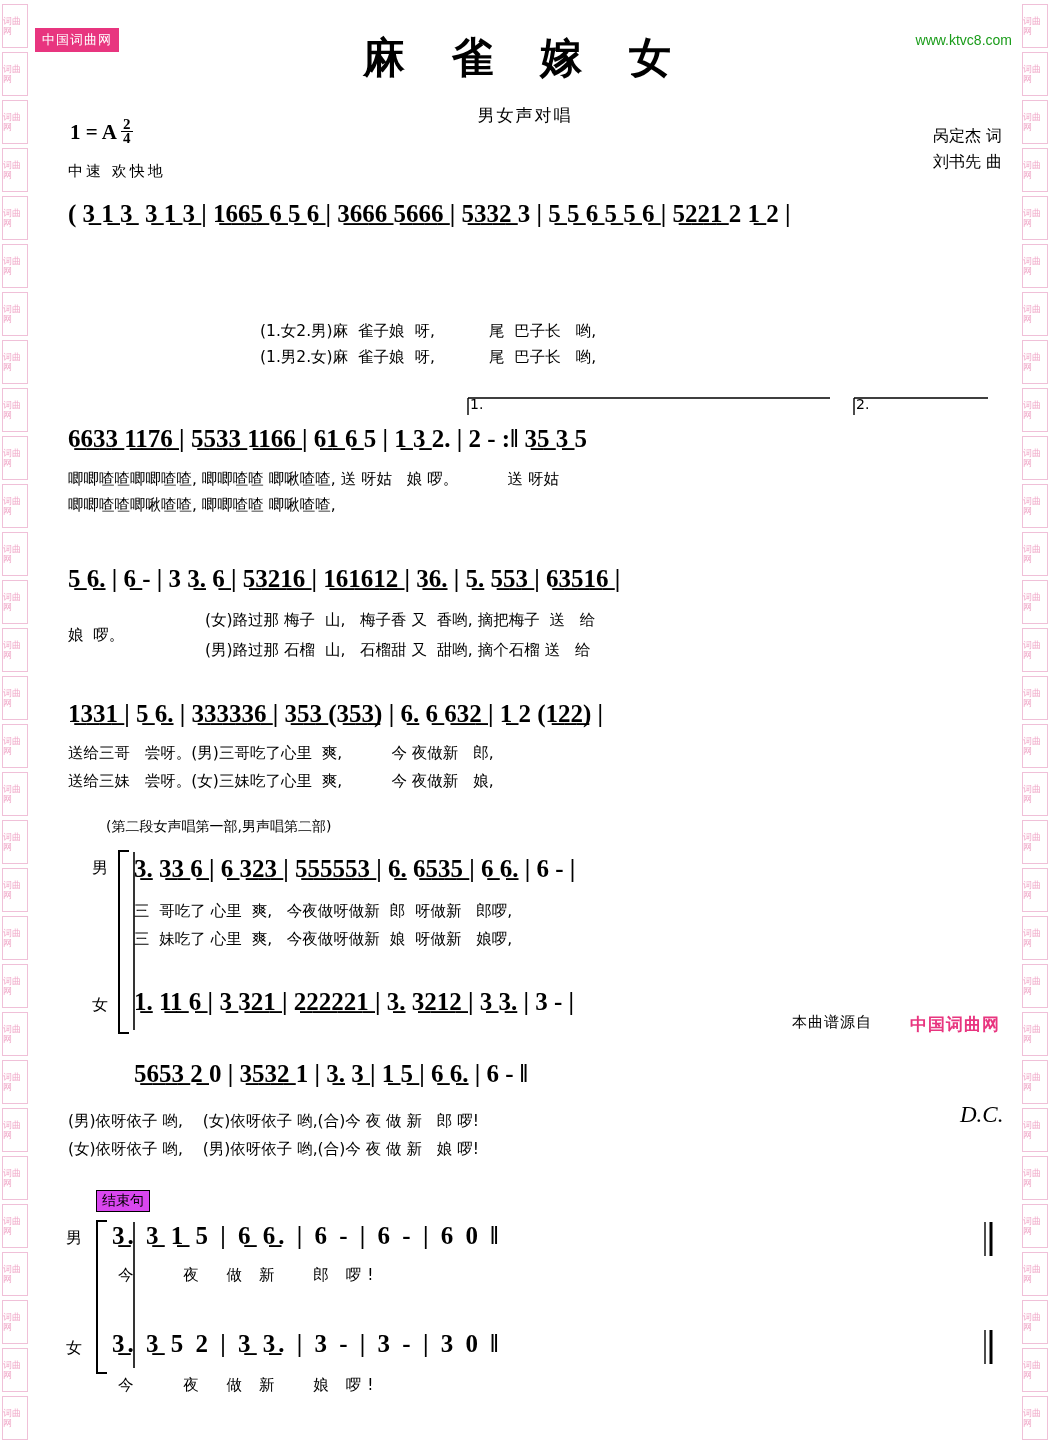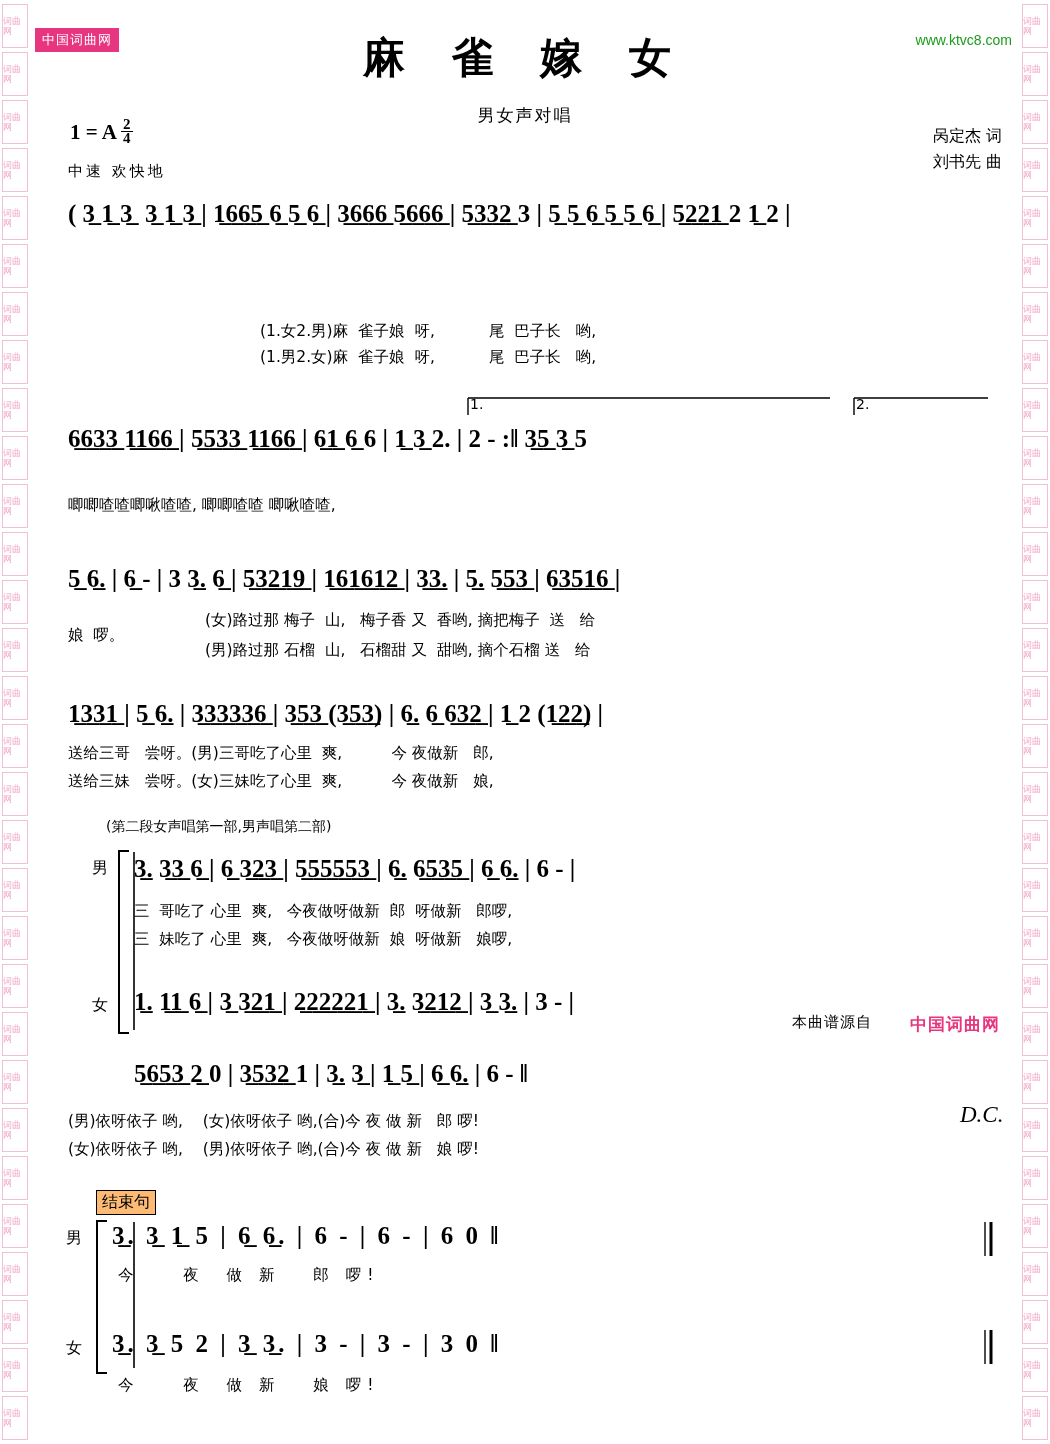--- a/index.html
+++ b/index.html
@@ -87,21 +87,21 @@
   .lyric.small{font-size:14px;}
   .partlabel{
     position:absolute;font-size:16px;
   }
   .dc{
     position:absolute;font-style:italic;font-size:23px;
     font-family:"Liberation Serif",serif;
   }
   .endbox{
     position:absolute;border:1.4px solid #000;
-    font-size:16px;padding:1px 5px;background:#fdba74;
+    font-size:14px;padding:1px 5px;background:#d946ef;
   }
   
   .brace{
     position:absolute;border-left:2.5px solid #000;
     border-top:2.5px solid #000;border-bottom:2.5px solid #000;
     width:9px;
   }
   .syslines{position:absolute;left:0;top:0;width:990px;height:1444px;pointer-events:none;}
   .footer-left{
     position:absolute;right:148px;bottom:24px;font-size:15px;letter-spacing:1px;
@@ -199,26 +199,27 @@
       <span class="den">4</span>
     </span>
   </div>
   <div class="tempo">中速  欢快地</div>
 
   <div class="music" style="left:38px;top:200px;">( 3̲ 1̲ 3̲  3̲ 1̲ 3̲ | 1̲6̲6̲5̲ 6̲ 5̲ 6̲ | 3̲6̲6̲6̲ 5̲6̲6̲6̲ | 5̲3̲3̲2̲ 3 | 5̲ 5̲ 6̲ 5̲ 5̲ 6̲ | 5̲2̲2̲1̲ 2 1̲ 2 |</div>
 
   <div class="lyricblock" style="left:230px;top:318px;">(1.女2.男)麻  雀子娘  呀,           尾  巴子长   哟,</div>
   <div class="lyricblock" style="left:230px;top:344px;">(1.男2.女)麻  雀子娘  呀,           尾  巴子长   哟,</div>
 
-  <div class="music" style="left:38px;top:425px;">6̲6̲3̲3̲ 1̲1̲6̲6̲ | 5̲5̲3̲3̲ 1̲1̲6̲6̲ | 6̲1̲ 6̲ 6 | 1̲ 3̲ 2. | 2 - :‖ 3̲5̲ 3̲ 5</div>
+  <div class="music" style="left:38px;top:425px;">6̲6̲3̲3̲ 1̲1̲7̲6̲ | 5̲5̲3̲3̲ 1̲1̲6̲6̲ | 6̲1̲ 6̲ 5 | 1̲ 3̲ 2. | 2 - :‖ 3̲5̲ 3̲ 5</div>
   <div class="partlabel" style="left:440px;top:396px;font-size:14px;">1.</div>
   <div class="partlabel" style="left:826px;top:396px;font-size:14px;">2.</div>
+  <div class="lyricblock" style="left:38px;top:466px;">唧唧喳喳唧唧喳喳, 唧唧喳喳 唧啾喳喳, 送 呀姑   娘 啰。          送 呀姑</div>
   <div class="lyricblock" style="left:38px;top:492px;">唧唧喳喳唧啾喳喳, 唧唧喳喳 唧啾喳喳,</div>
 
-  <div class="music" style="left:38px;top:565px;">5̲ 6̲. | 6̲ - | 3 3̲. 6̲ | 5̲3̲2̲1̲9̲ | 1̲6̲1̲6̲1̲2̲ | 3̲3̲. | 5̲. 5̲5̲3̲ | 6̲3̲5̲1̲6̲ |</div>
+  <div class="music" style="left:38px;top:565px;">5̲ 6̲. | 6̲ - | 3 3̲. 6̲ | 5̲3̲2̲1̲6̲ | 1̲6̲1̲6̲1̲2̲ | 3̲6̲. | 5̲. 5̲5̲3̲ | 6̲3̲5̲1̲6̲ |</div>
   <div class="lyricblock" style="left:38px;top:622px;text-align:right;">娘  啰。</div>
   <div class="lyricblock" style="left:175px;top:607px;">(女)路过那 梅子  山,   梅子香 又  香哟, 摘把梅子  送   给</div>
   <div class="lyricblock" style="left:175px;top:637px;">(男)路过那 石榴  山,   石榴甜 又  甜哟, 摘个石榴 送   给</div>
 
   <div class="music" style="left:38px;top:700px;">1̲3̲3̲1̲ | 5̲ 6̲. | 3̲3̲3̲3̲3̲6̲ | 3̲5̲3̲ (3̲5̲3̲) | 6̲. 6̲ 6̲3̲2̲ | 1̲ 2 (1̲2̲2̲) |</div>
   <div class="lyricblock" style="left:38px;top:740px;">送给三哥   尝呀。(男)三哥吃了心里  爽,          今 夜做新   郎,</div>
   <div class="lyricblock" style="left:38px;top:768px;">送给三妹   尝呀。(女)三妹吃了心里  爽,          今 夜做新   娘,</div>
 
   <div class="lyric small" style="left:76px;top:818px;">(第二段女声唱第一部,男声唱第二部)</div>
   <div class="partlabel" style="left:62px;top:858px;">男</div>

